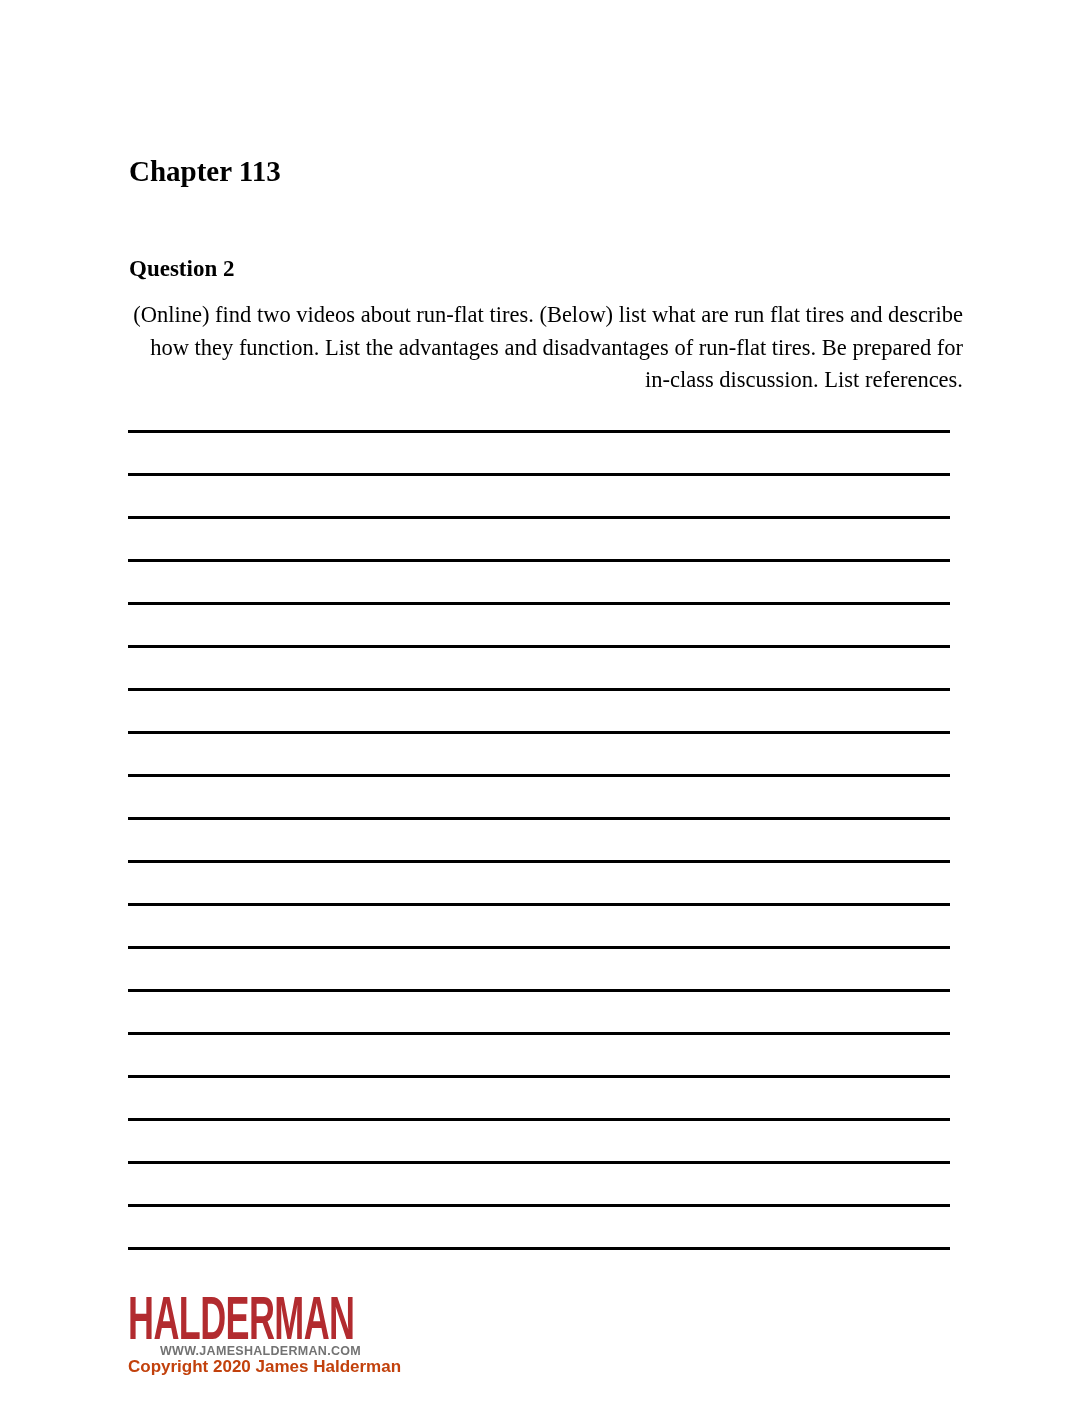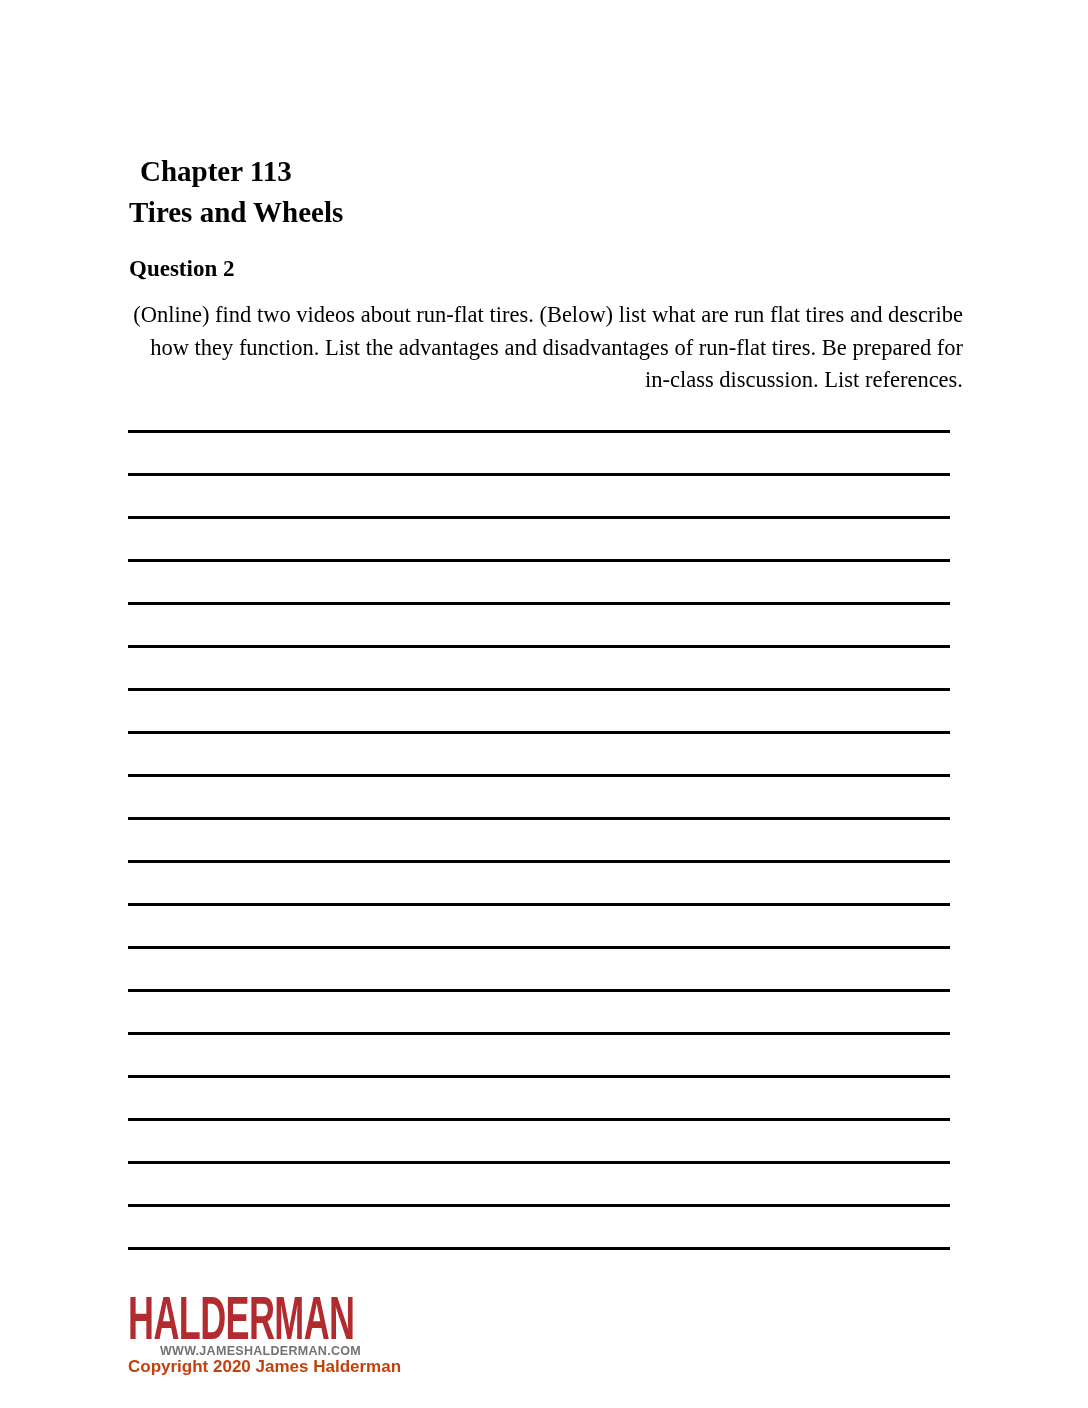--- a/index.html
+++ b/index.html
@@ -22,21 +22,21 @@
     left: 0;
     width: 100%;
     text-align: center;
     font-size: 46px;
     font-weight: bold;
     line-height: 50px;
   }
   .chapter-number {
     position: absolute;
     top: 154px;
-    left: 140px;
+    left: 129px;
     font-size: 29px;
     font-weight: bold;
     line-height: 34px;
     text-align: center;
   }
   .chapter-title {
     position: absolute;
     top: 195px;
     left: 129px;
     font-size: 29px;
@@ -108,21 +108,20 @@
   }
 </style>
 </head>
 <body>
 
 <div class="page">
 
 
   <div class="chapter-number">Chapter 113</div>
 
-  <div class="chapter-title">Tires and Wheels</div>
 
   <div class="question-label">Question 2</div>
 
   <div class="question-text">(Online) find two videos about run-flat tires. (Below) list what are run flat tires and describe how they function. List the advantages and disadvantages of run-flat tires. Be prepared for in-class discussion. List references.</div>
 
   <div class="answer-lines">
       <div class="answer-line" style="border-bottom-color: rgb(0, 0, 0);"></div>
       <div class="answer-line" style="border-bottom-color: rgb(0, 0, 0);"></div>
       <div class="answer-line" style="border-bottom-color: rgb(0, 0, 0);"></div>
       <div class="answer-line" style="border-bottom-color: rgb(0, 0, 0);"></div>

